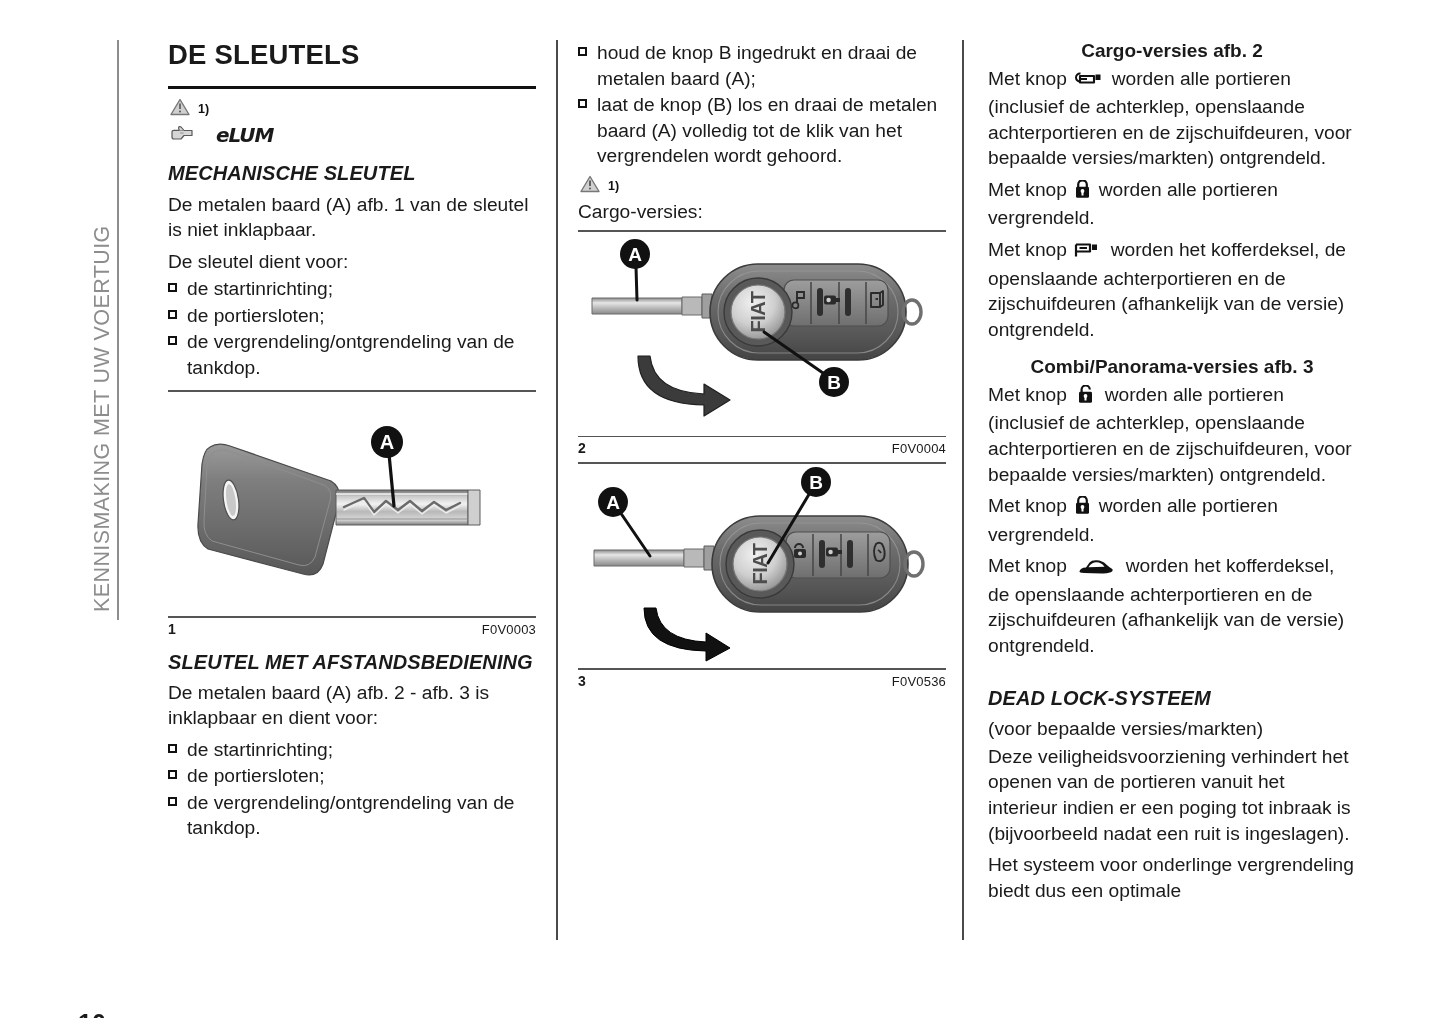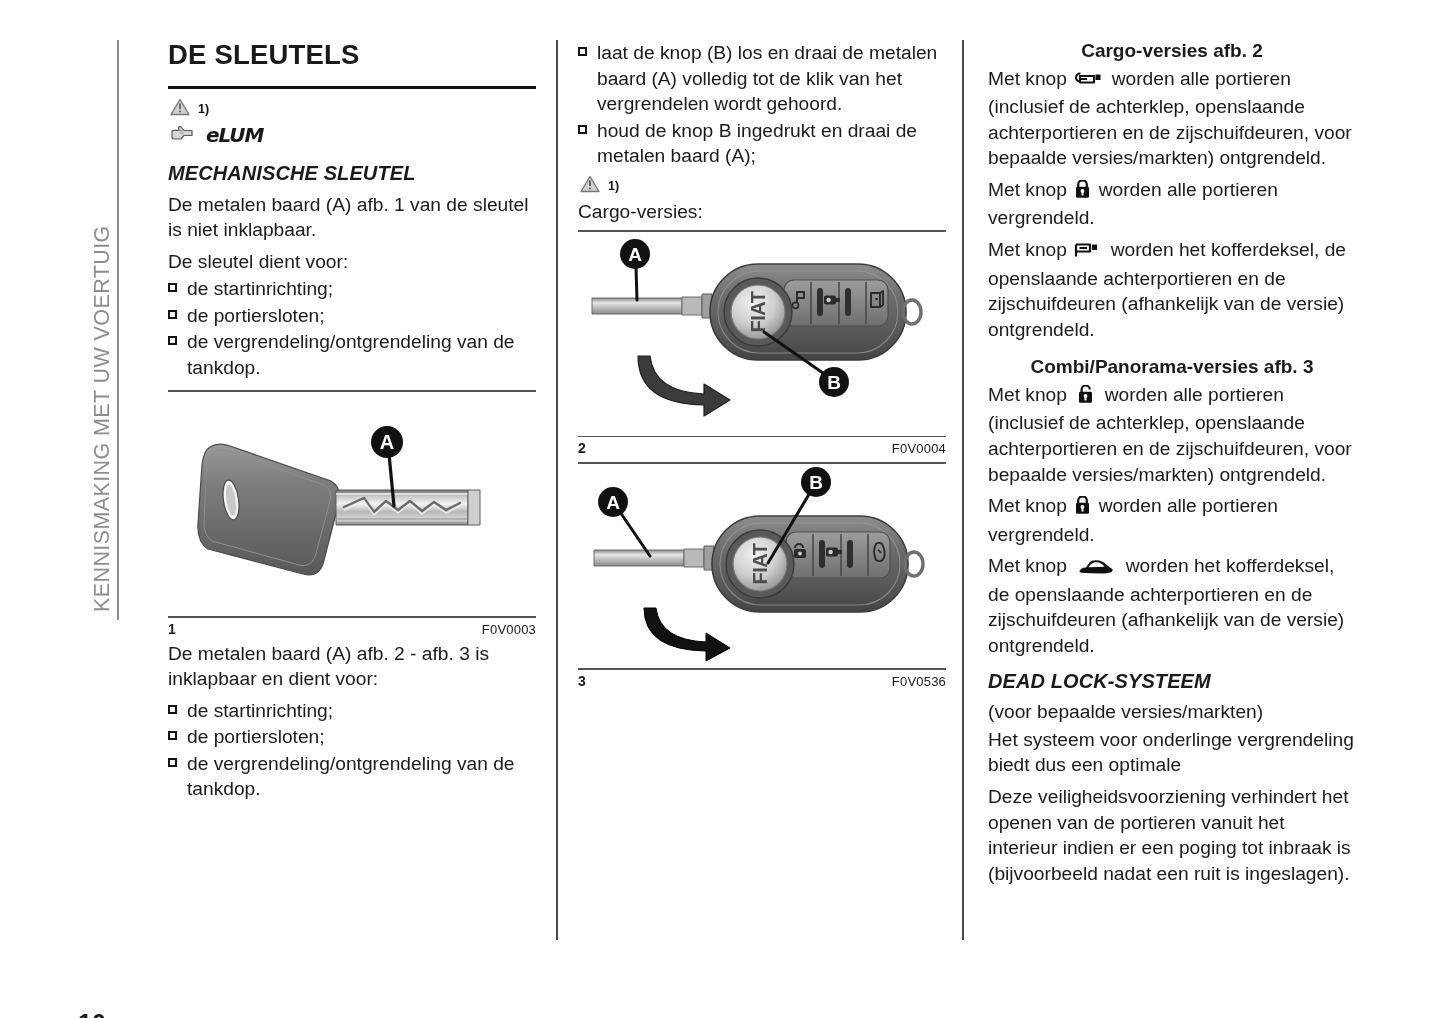--- a/index.html
+++ b/index.html
@@ -66,21 +66,21 @@
   }
   .bullets li .sq{
     position:absolute;left:0;top:7px;
     width:9px;height:9px;border:2.6px solid #111;background:#fff;
     box-sizing:border-box;
   }
 
   
   .glyphrow{display:flex;align-items:center;gap:6px;margin:6px 0 2px 0;height:22px;}
   .glyphrow .note{font-size:12.5px;font-weight:bold;color:#111;}
-  .glyphrow2{display:flex;align-items:center;gap:8px;margin:0 0 4px 0;height:26px;}
+  .glyphrow2{display:flex;align-items:center;gap:18px;margin:0 0 4px 0;height:26px;}
   .elum{font-size:20px;font-weight:bold;font-style:italic;letter-spacing:-1px;font-family:"DejaVu Sans", sans-serif;}
 
   
   .fig{margin:10px 0 4px 0;}
   .fig .frame{position:relative;width:368px;}
   .figrule{height:1.6px;background:#555;margin-top:2px;}
   .figcap{display:flex;justify-content:space-between;align-items:baseline;margin-top:3px;}
   .figcap .num{font-size:14px;font-weight:bold;}
   .figcap .code{font-size:13px;font-weight:normal;letter-spacing:.2px;}
 
@@ -185,36 +185,37 @@
           <text x="219" y="46.5" text-anchor="middle" font-family="Liberation Sans, sans-serif" font-size="20" font-weight="bold" fill="#fff">A</text>
         </svg>
       </div>
       <div class="figrule"></div>
       <div class="figcap">
         <span class="num">1</span>
         <span class="code">F0V0003</span>
       </div>
     </div>
 
+    <h2 class="secttitle">SLEUTEL MET AFSTANDSBEDIENING</h2>
     <p>De metalen baard (A) afb. 2 - afb. 3 is inklapbaar en dient voor:</p>
 
     <ul class="bullets">
       <li><span class="sq"></span><span>de startinrichting;</span></li>
       <li><span class="sq"></span><span>de portiersloten;</span></li>
       <li><span class="sq"></span><span>de vergrendeling/ontgrendeling van de tankdop.</span></li>
     </ul>
 
   </div>
 
   <div class="col" id="col2">
 
 
     <ul class="bullets">
+      <li><span class="sq"></span><span>houd de knop B ingedrukt en draai de metalen baard (A);</span></li>
       <li><span class="sq"></span><span>laat de knop (B) los en draai de metalen baard (A) volledig tot de klik van het vergrendelen wordt gehoord.</span></li>
-      <li><span class="sq"></span><span>houd de knop B ingedrukt en draai de metalen baard (A);</span></li>
     </ul>
 
     <div class="glyphrow">
       <span class="ico">
         <svg width="20" height="18" viewBox="0 0 20 18">
           <path d="M10 1.5 L19 16.5 L1 16.5 Z" fill="#d0d0d0" stroke="#777" stroke-width="1.4" stroke-linejoin="round"></path>
           <path d="M10 5.5 L10 11" stroke="#555" stroke-width="1.8"></path>
           <circle cx="10" cy="13.4" r="1" fill="#555"></circle>
         </svg>
       </span>
@@ -475,21 +476,21 @@
       <span>Met knop</span>
       <span class="ico" style="margin:0 6px;">
         <svg width="36" height="16" viewBox="0 0 36 16">
           <path d="M1.5 12.5 Q2 8.6 8 8.4 L11.5 3.4 Q13.6 1 18.5 1.2 Q24.5 1.5 28 5.2 Q31 8 33.5 9.4 Q35.5 10.5 34 12.6 Q32 14.6 24 14.4 Q14 14.2 6 14 Q1 13.8 1.5 12.5 Z" fill="#111"></path>
           <path d="M10.5 8.2 Q13.5 3.3 18.5 3.2 Q23.5 3.2 26.5 7.8 Z" fill="#ffffff"></path>
         </svg>
       </span>
       <span>worden het kofferdeksel, de openslaande achterportieren en de zijschuifdeuren (afhankelijk van de versie) ontgrendeld.</span>
     </p>
 
-    <h2 class="secttitle" style="margin-top:12px;">DEAD LOCK-SYSTEEM</h2>
+    <h2 class="secttitle" style="margin-top:29px;">DEAD LOCK-SYSTEEM</h2>
     <p class="tight">(voor bepaalde versies/markten)</p>
+    <p>Deze veiligheidsvoorziening verhindert het openen van de portieren vanuit het interieur indien er een poging tot inbraak is (bijvoorbeeld nadat een ruit is ingeslagen).</p>
     <p>Het systeem voor onderlinge vergrendeling biedt dus een optimale</p>
-    <p>Deze veiligheidsvoorziening verhindert het openen van de portieren vanuit het interieur indien er een poging tot inbraak is (bijvoorbeeld nadat een ruit is ingeslagen).</p>
   </div>
 
   <div class="pagenum">10</div>
 
 </div>
 
 </body></html>

